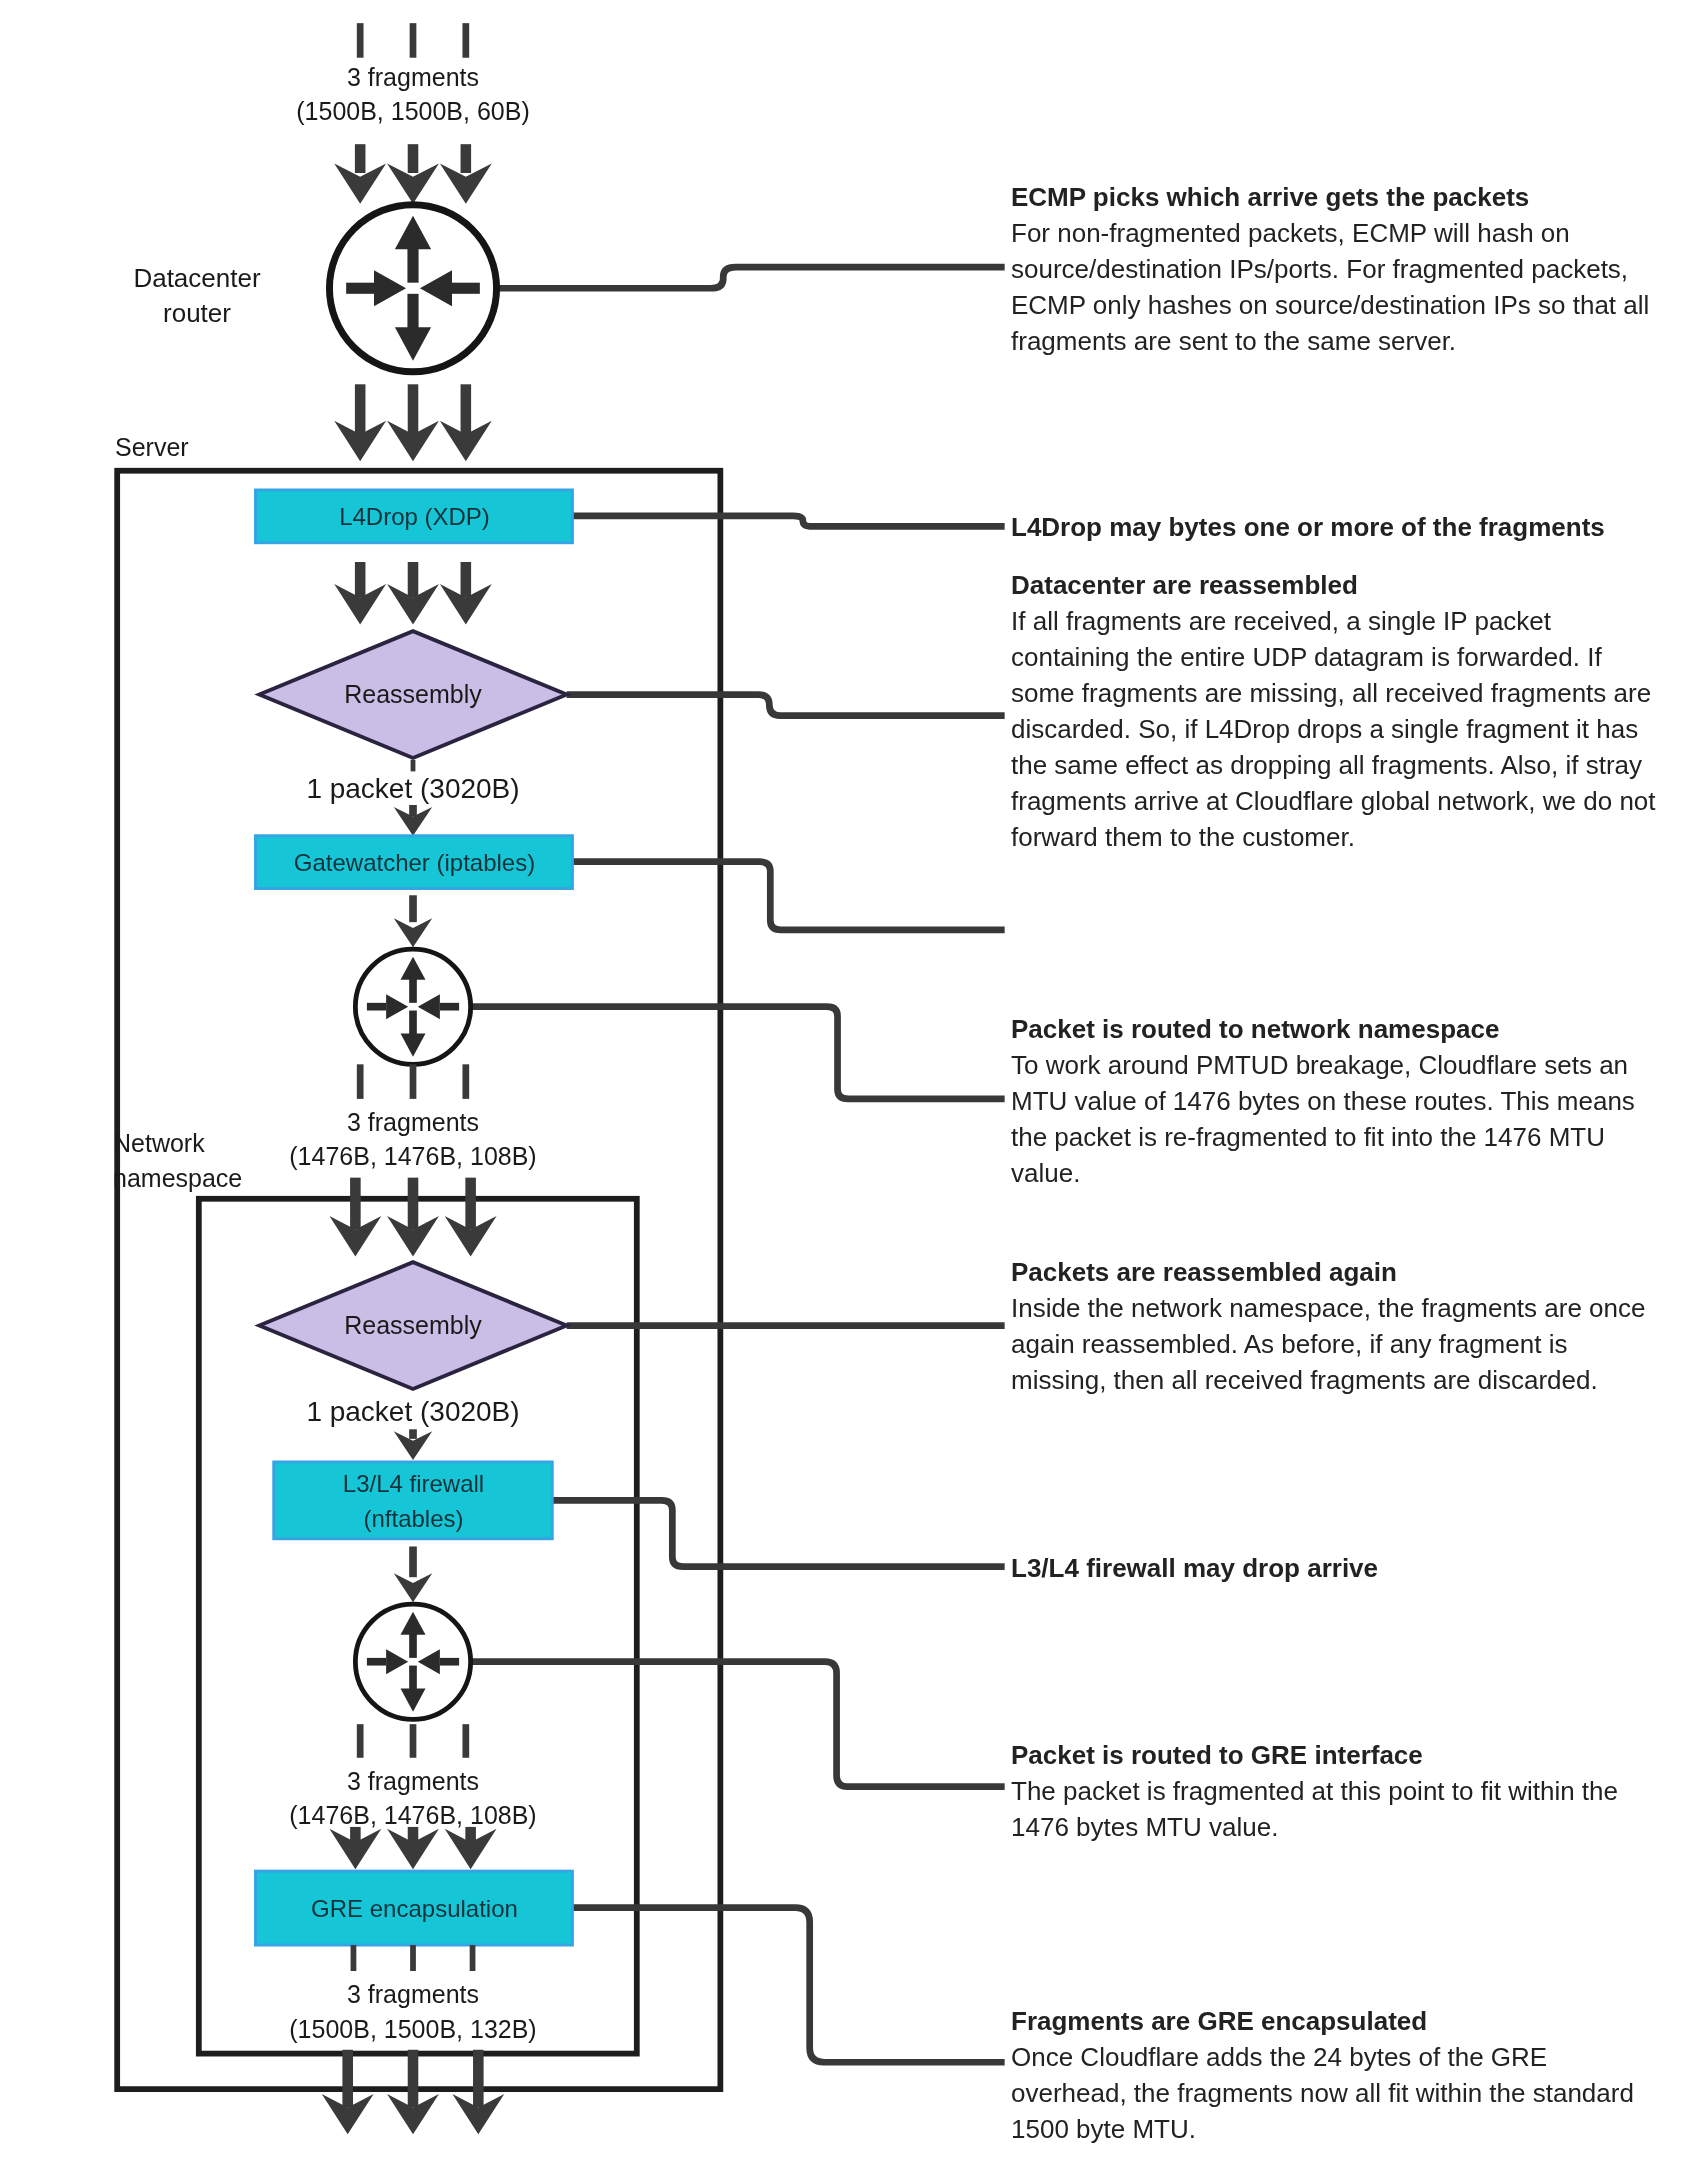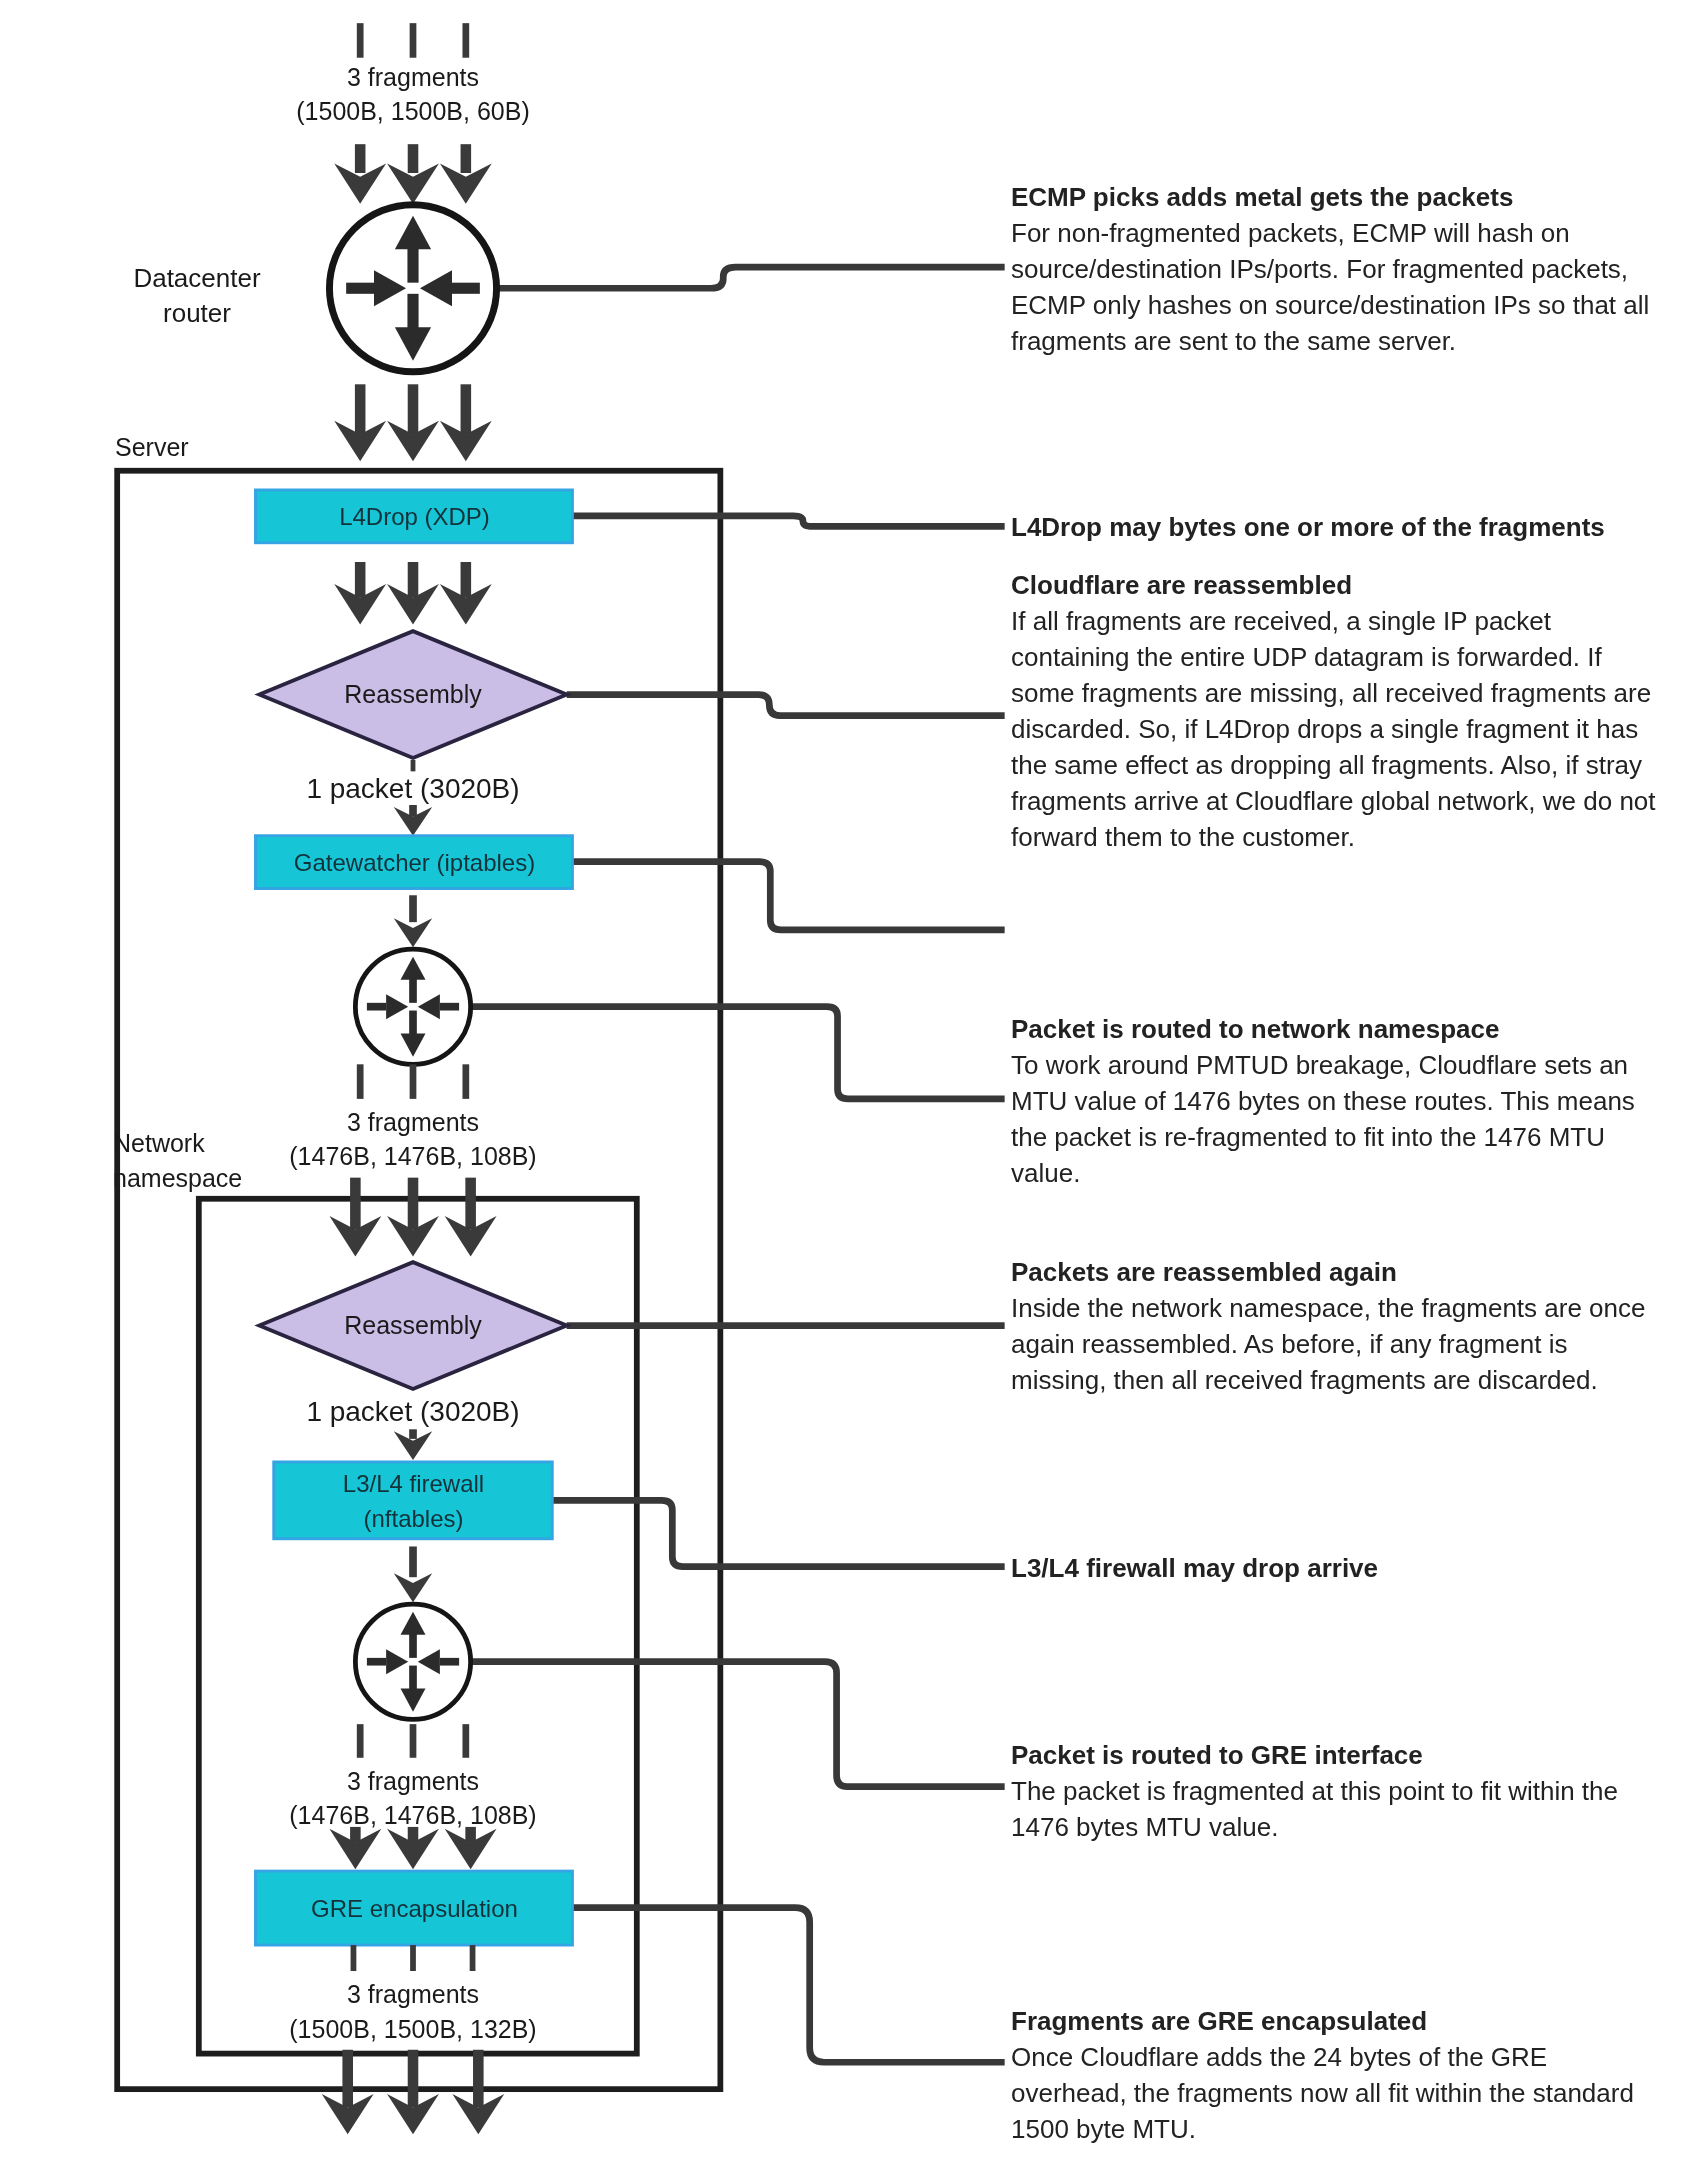--- a/index.html
+++ b/index.html
@@ -204,30 +204,30 @@
 
 <div class="lbl" style="left:240px;top:1764px;width:346px;">3 fragments</div>
 <div class="lbl" style="left:240px;top:1798px;width:346px;">(1476B, 1476B, 108B)</div>
 
 <div class="boxlbl" style="left:256px;top:1871px;width:317px;height:74px;">GRE encapsulation</div>
 
 <div class="lbl" style="left:240px;top:1977px;width:346px;">3 fragments</div>
 <div class="lbl" style="left:240px;top:2012px;width:346px;">(1500B, 1500B, 132B)</div>
 
 <div class="ann" style="top:179px;">
-  <div class="ann-title">ECMP picks adds metal gets the packets</div>
+  <div class="ann-title">ECMP picks which arrive gets the packets</div>
   <div class="ann-body">For non-fragmented packets, ECMP will hash on source/destination IPs/ports. For fragmented packets, ECMP only hashes on source/destination IPs so that all fragments are sent to the same server.</div>
 </div>
 
 <div class="ann" style="top:509px;">
   <div class="ann-title">L4Drop may bytes one or more of the fragments</div>
 </div>
 
 <div class="ann" style="top:567px;">
-  <div class="ann-title">Cloudflare are reassembled</div>
+  <div class="ann-title">Datacenter are reassembled</div>
   <div class="ann-body">If all fragments are received, a single IP packet containing the entire UDP datagram is forwarded. If some fragments are missing, all received fragments are discarded. So, if L4Drop drops a single fragment it has the same effect as dropping all fragments. Also, if stray fragments arrive at Cloudflare global network, we do not forward them to the customer.</div>
 </div>
 
 
 <div class="ann" style="top:1011px;">
   <div class="ann-title">Packet is routed to network namespace</div>
   <div class="ann-body">To work around PMTUD breakage, Cloudflare sets an MTU value of 1476 bytes on these routes. This means the packet is re-fragmented to fit into the 1476 MTU value.</div>
 </div>
 
 <div class="ann" style="top:1254px;">

